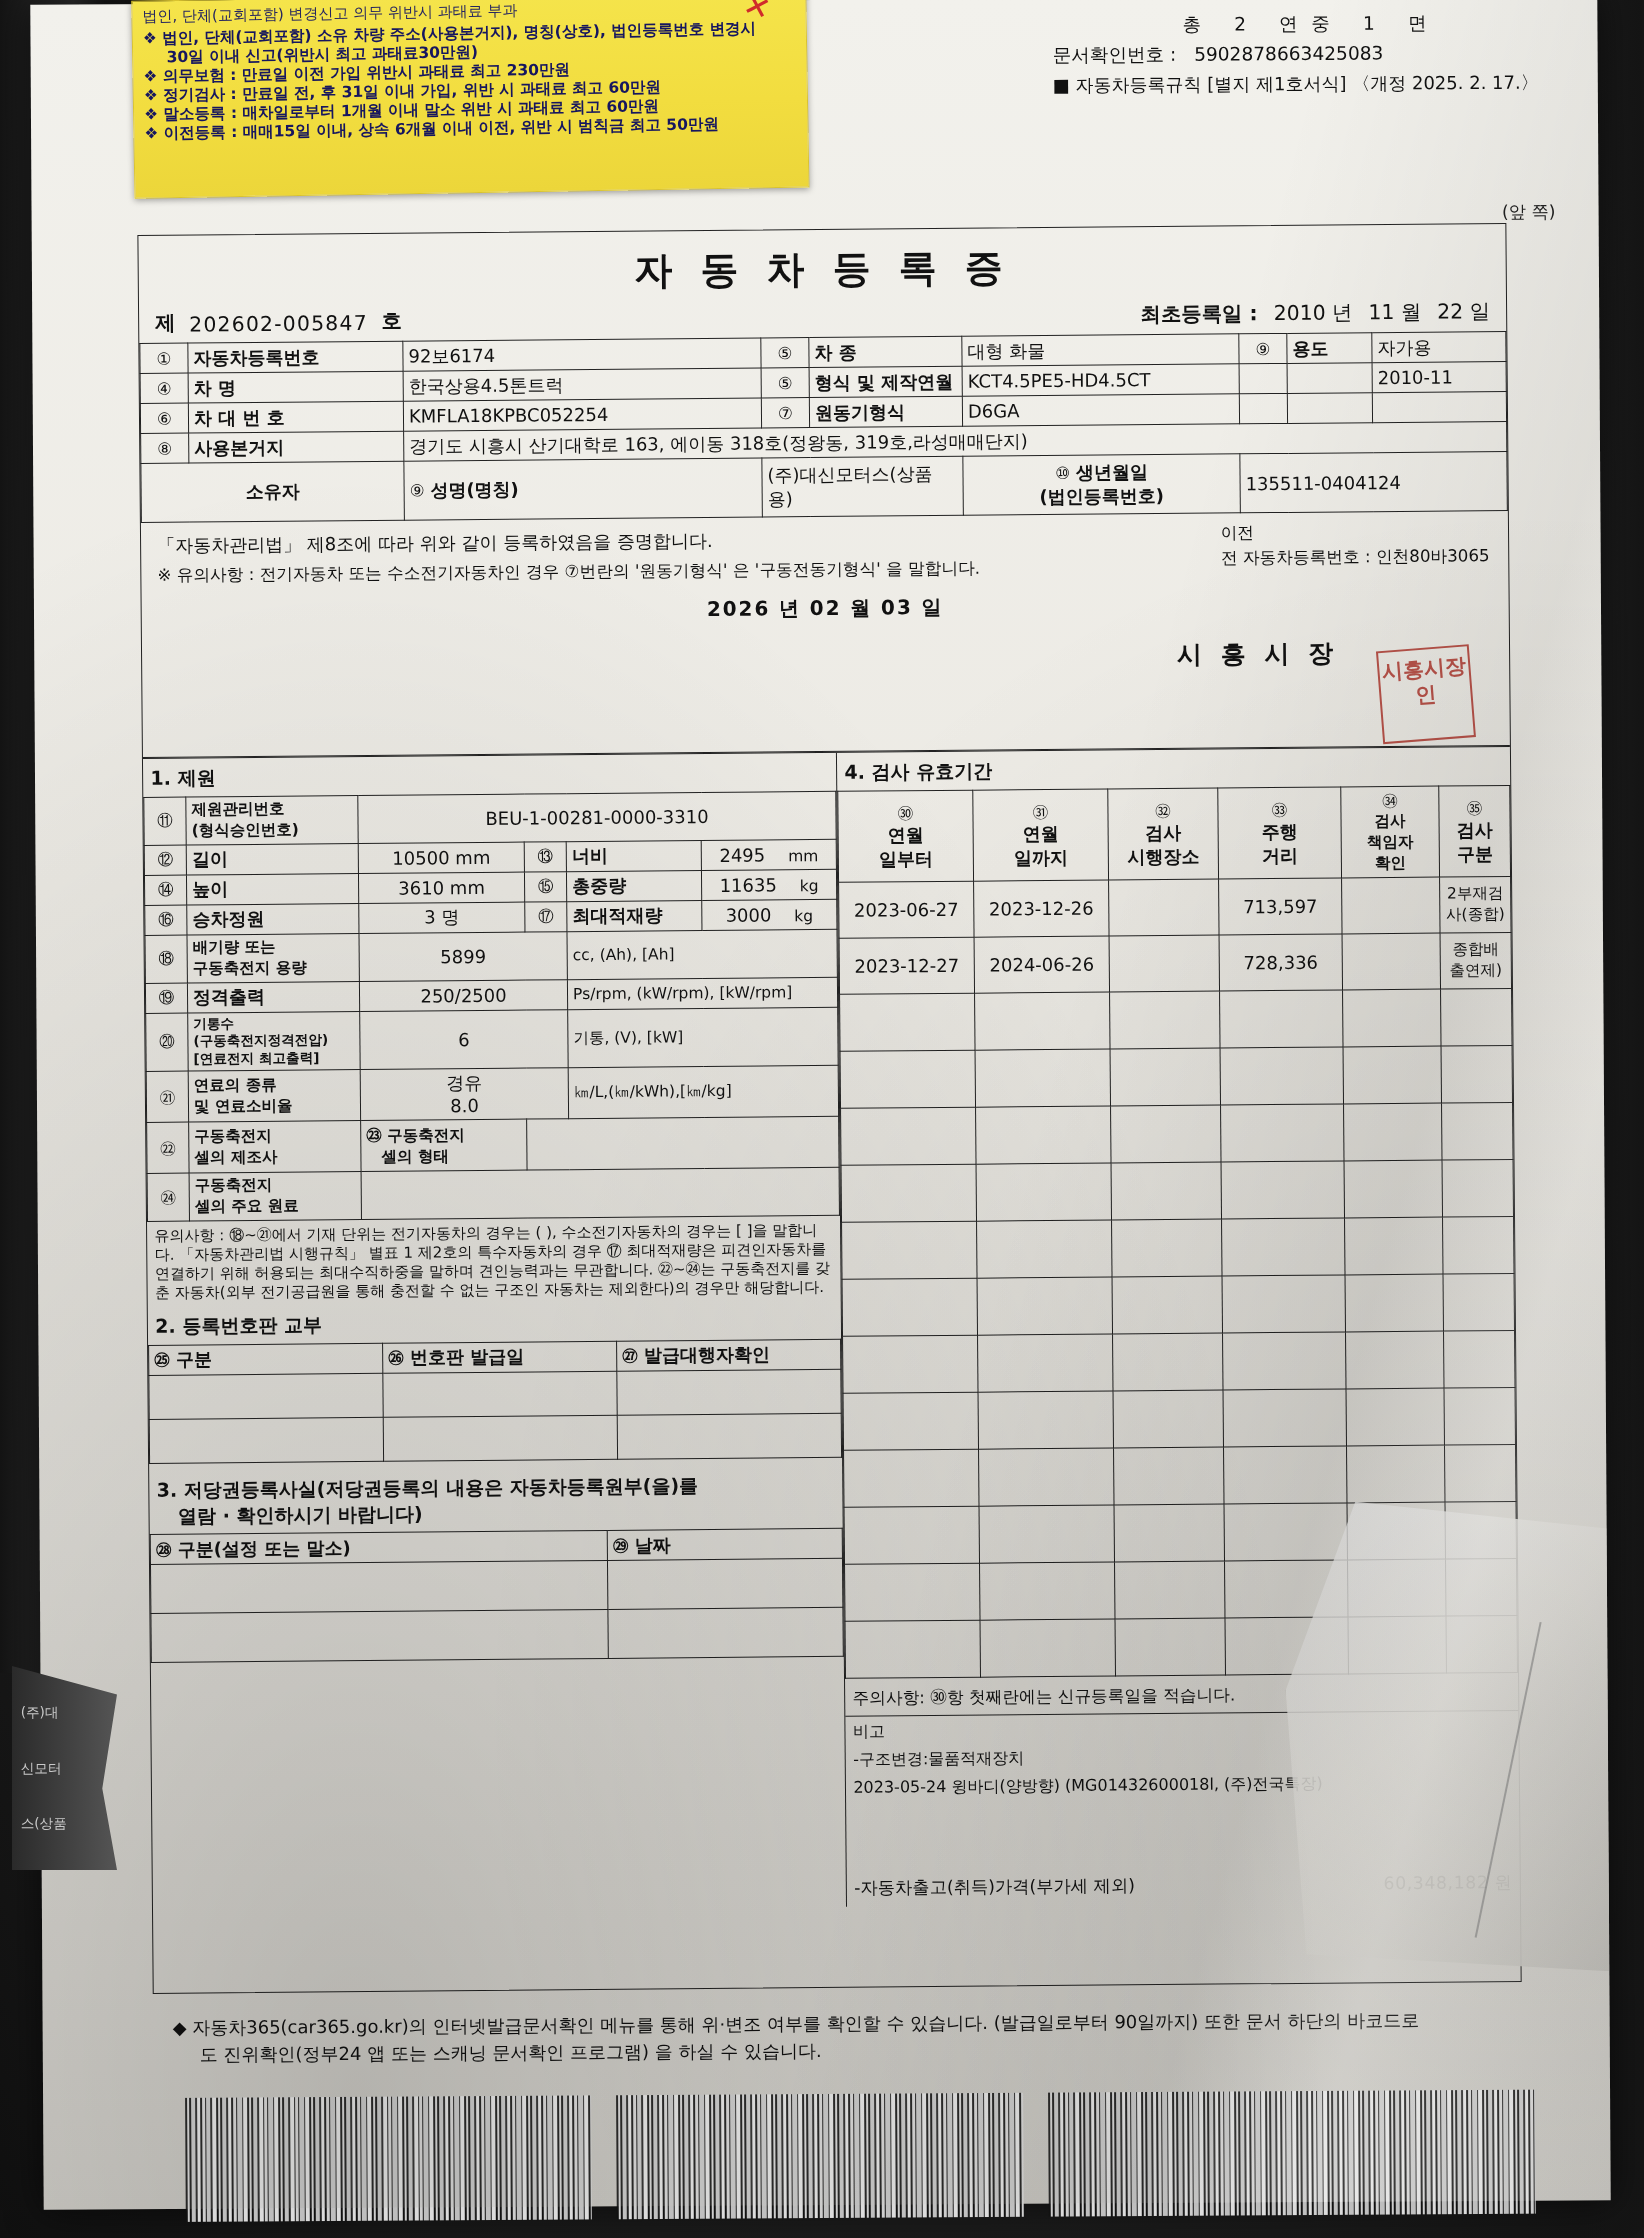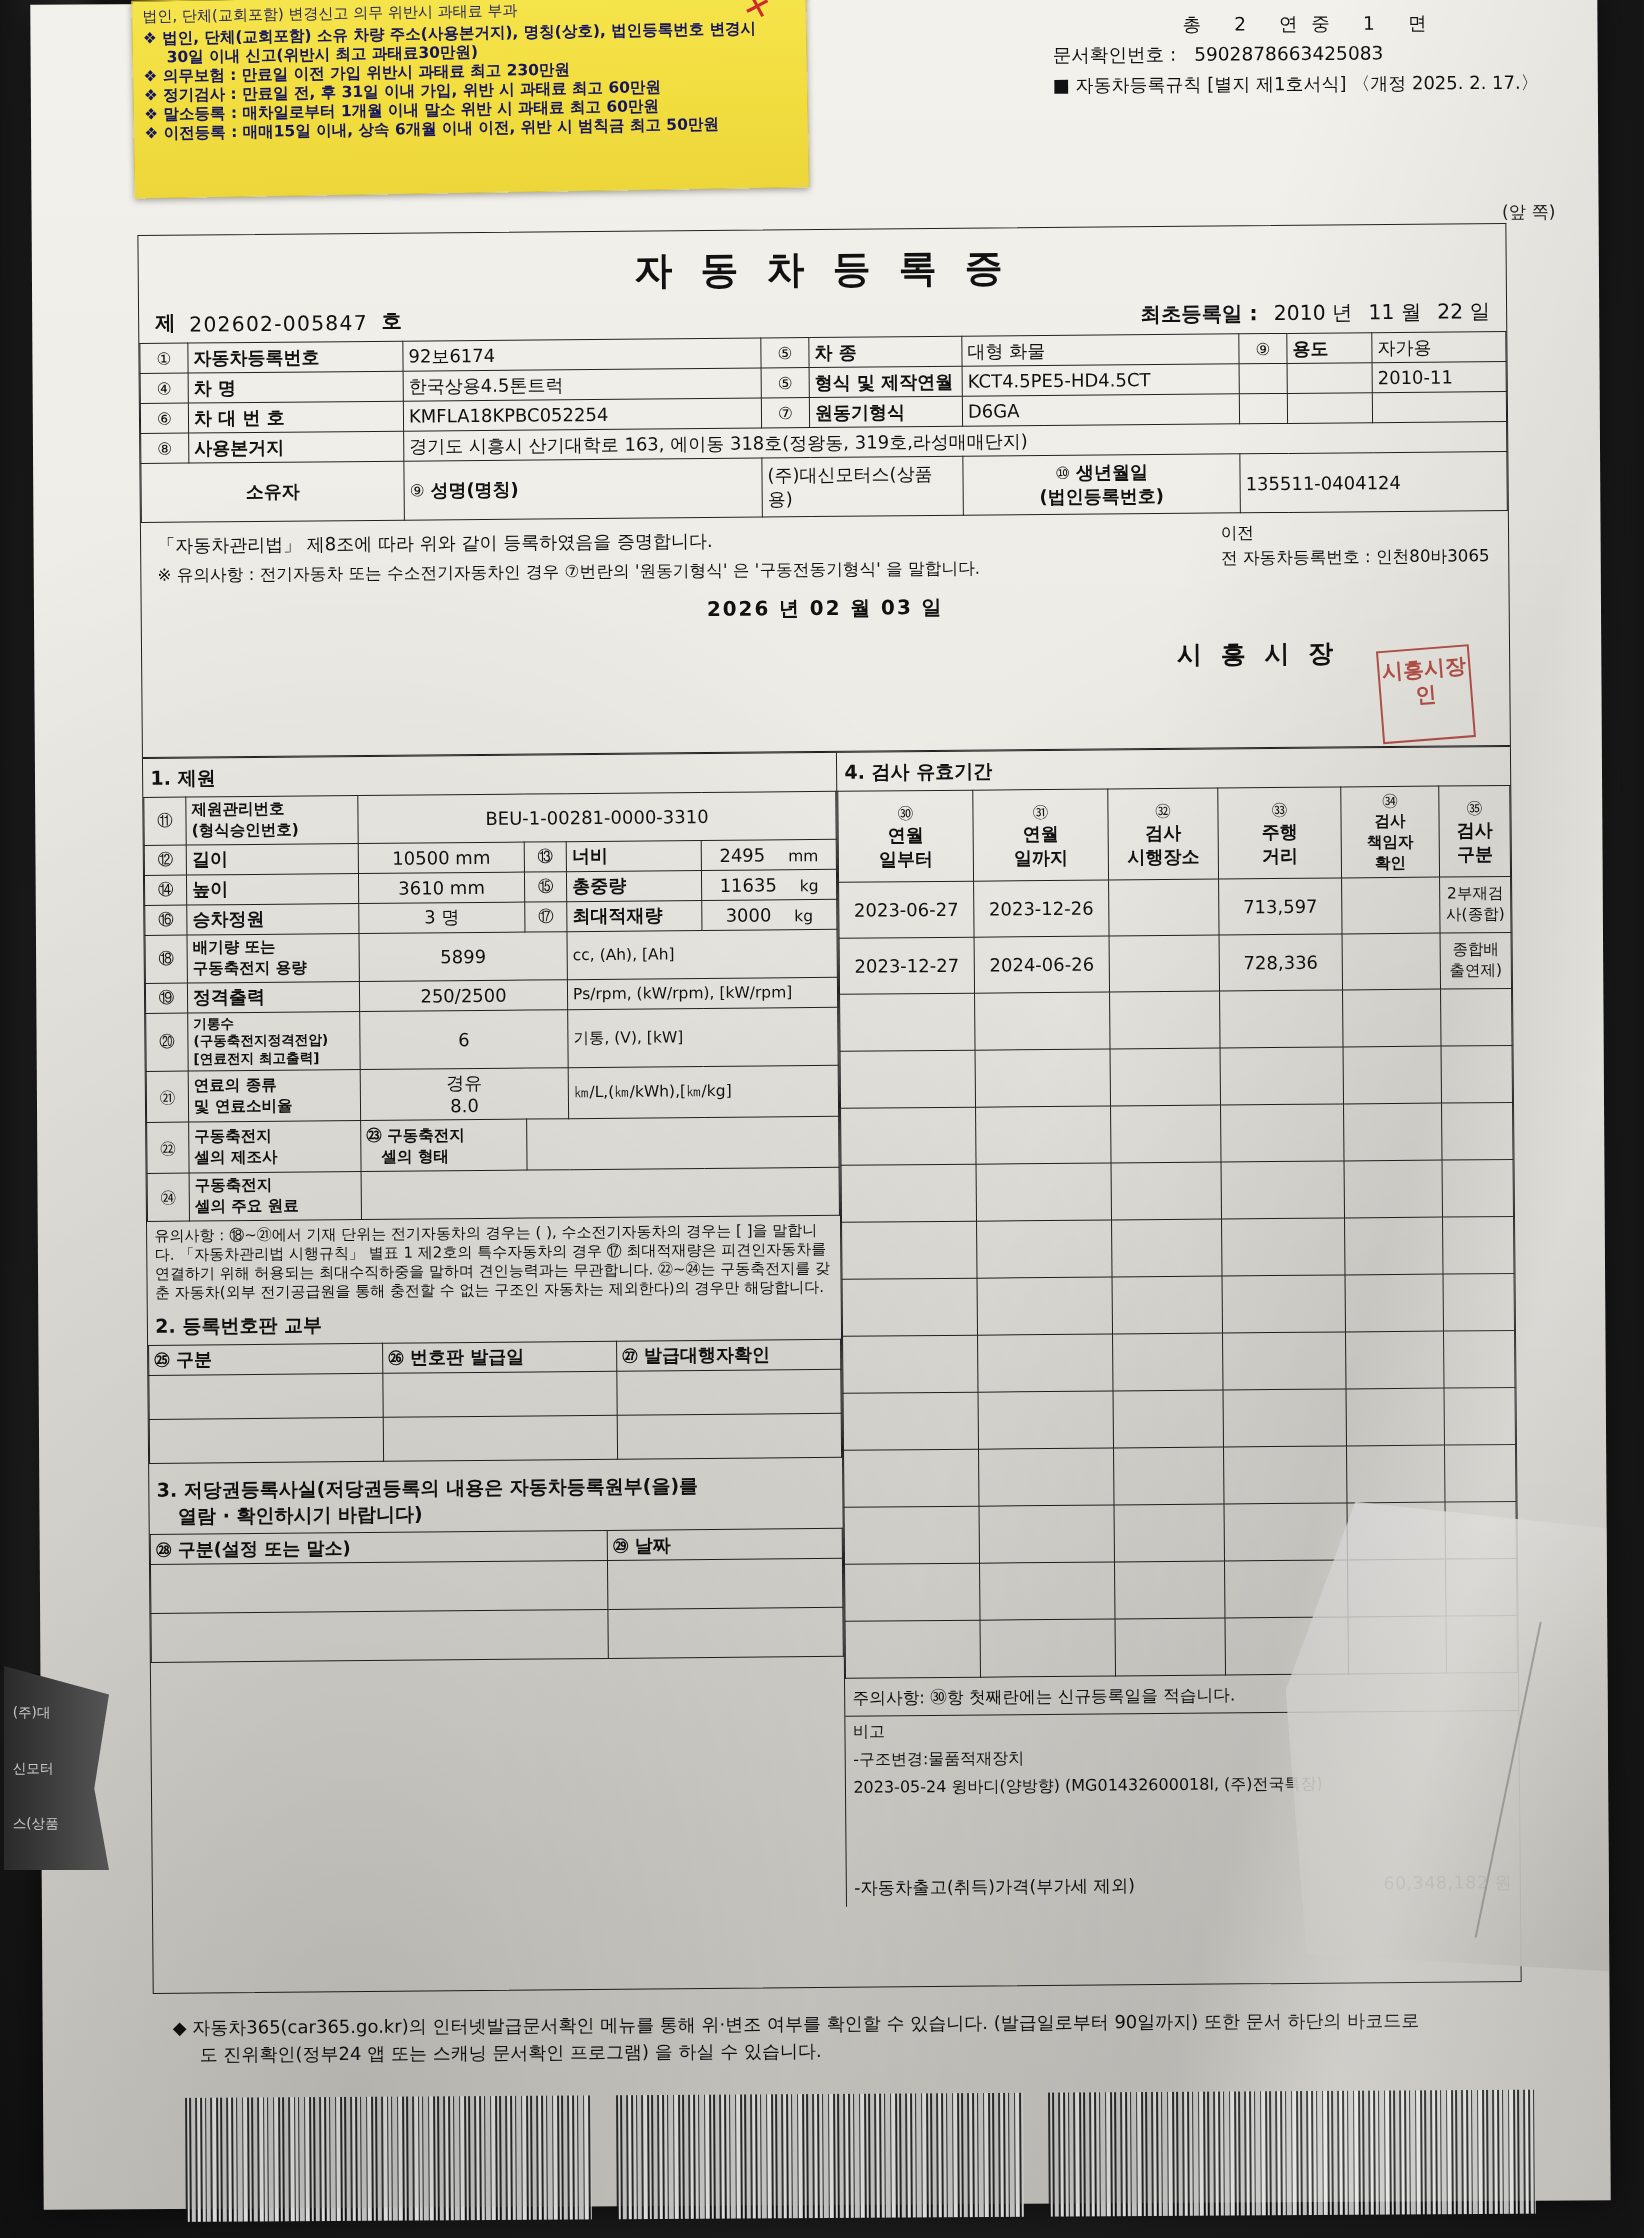--- a/index.html
+++ b/index.html
@@ -107,21 +107,21 @@
     background:linear-gradient(140deg,rgba(255,255,255,.75) 0%,rgba(236,234,228,.9) 45%,rgba(205,203,197,.95) 100%);
     clip-path:polygon(22% 0%,100% 6%,100% 100%,6% 96%,0% 40%);
     box-shadow:-3.7px 2.5px 8.7px rgba(0,0,0,.25);
     pointer-events:none;
   }
   .crease{
     position:absolute;right:99px;top:1623px;width:1.9px;height:322px;background:rgba(120,120,120,.55);
     transform:rotate(12deg);pointer-events:none;
   }
   .lefttorn{
-    position:absolute;left:4px;top:1666px;width:105px;height:204px;
+    position:absolute;left:12px;top:1666px;width:105px;height:204px;
     background:linear-gradient(90deg,#2a2a2a,#555);
     clip-path:polygon(0 0,100% 14%,86% 60%,100% 100%,0 100%);
   }
   .lefttorn span{color:#c9c9c9;font-size:13.6px;display:block;padding:37px 0 0 8.7px;line-height:18.6px;}
   .topshadow{position:absolute;left:0;top:0;width:105px;height:1673px;background:linear-gradient(90deg,#141414,#2e2e2e 70%,rgba(46,46,46,0));}
   .rightshadow{position:absolute;right:0;top:0;width:74px;height:2239px;background:linear-gradient(270deg,#151515,rgba(21,21,21,0));}
 </style>
 </head>
 <body>
 

